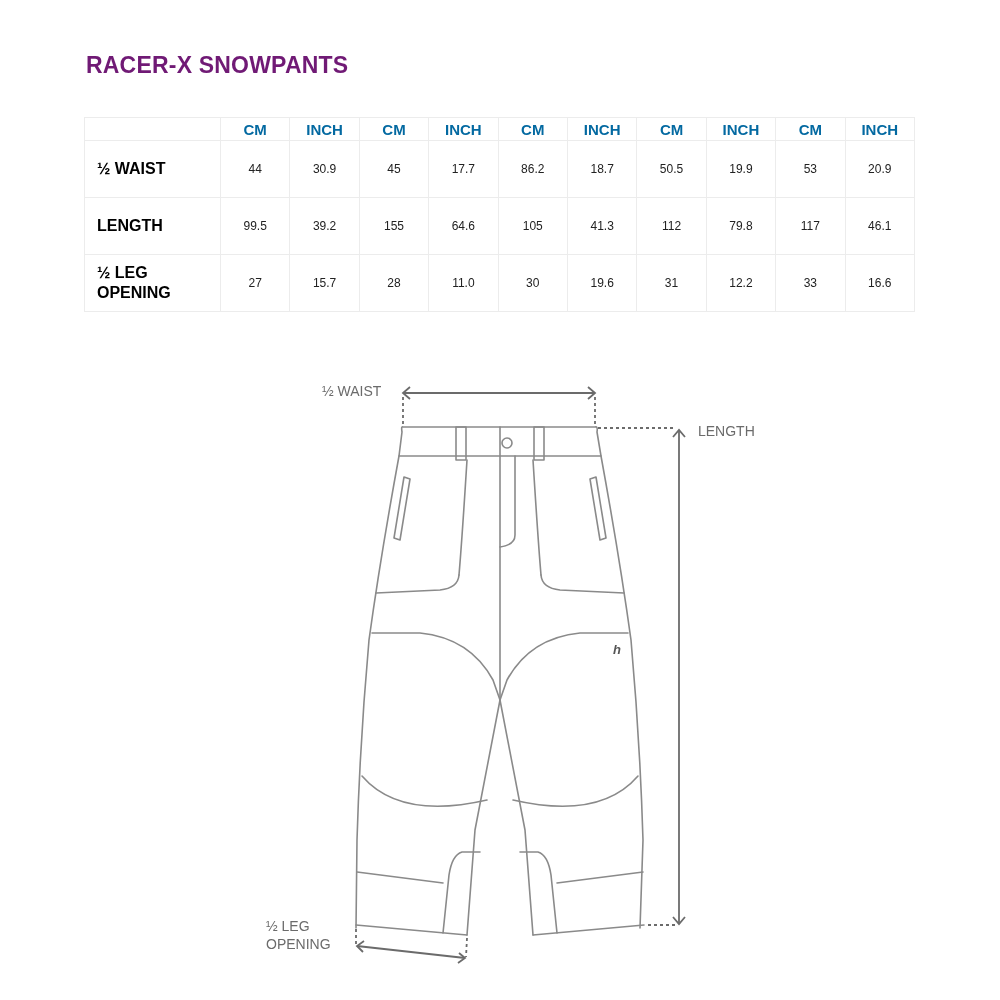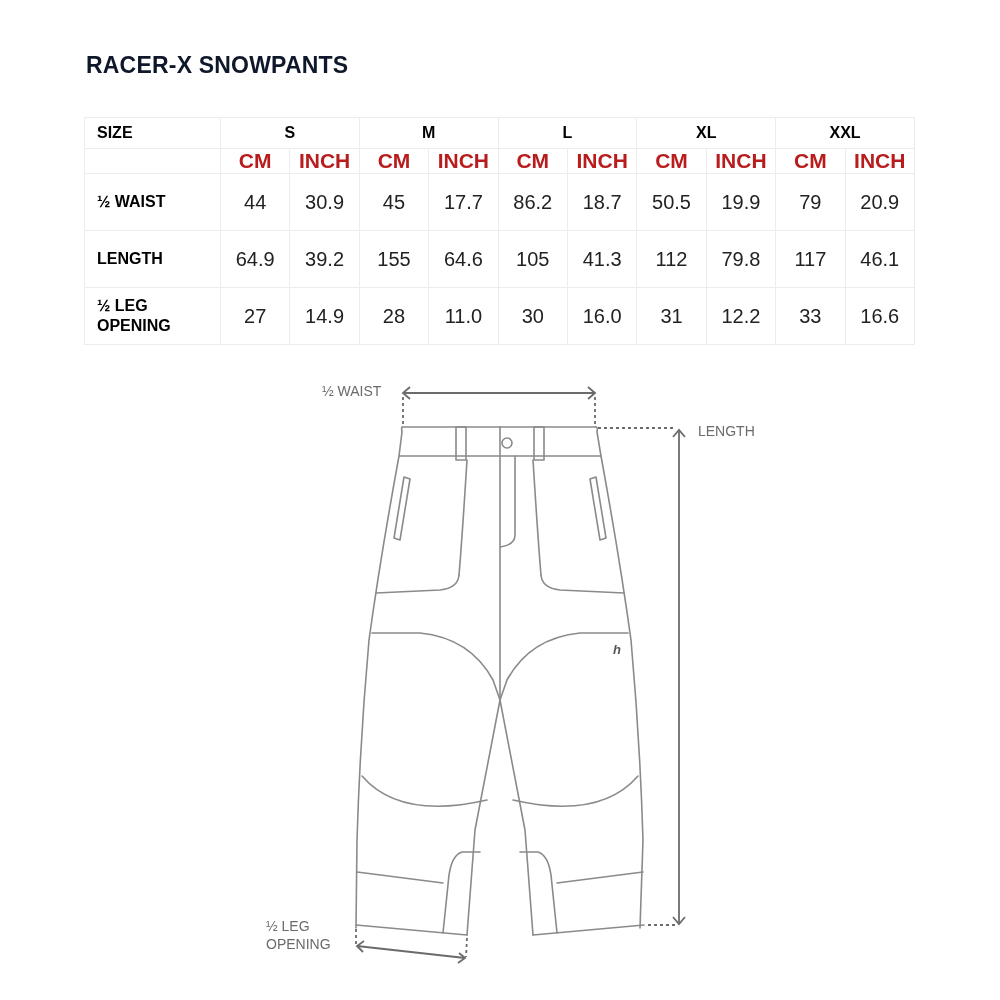--- a/index.html
+++ b/index.html
@@ -1,25 +1,25 @@
 <!DOCTYPE html>
 <html><head>
 <meta charset="utf-8">
 <style>
   html, body { margin: 0; padding: 0; background: #ffffff; }
   body { width: 1000px; height: 1000px; position: relative; overflow: hidden;
          font-family: "Liberation Sans", sans-serif; color: #111; }
   .title { position: absolute; left: 86px; top: 52px; font-size: 23px; font-weight: bold;
-           letter-spacing: 0.2px; color: #0f172a; margin: 0; }
+           letter-spacing: 0.2px; color: #701a75; margin: 0; }
   table.size { position: absolute; left: 84px; top: 117px; width: 831px; border-collapse: collapse;
                table-layout: fixed; }
-  table.size td { border: 1px solid #ececec; text-align: center; padding: 0; font-size: 20px; color: #222; }
+  table.size td { border: 1px solid #ececec; text-align: center; padding: 0; font-size: 12px; color: #222; }
   table.size td.rowhead { text-align: left; padding-left: 12px; font-weight: bold; color: #000; font-size: 16px; line-height: 20px; }
   table.size tr.h1 td { height: 30px; font-weight: bold; font-size: 16px; color: #000; }
-  table.size tr.h2 td { height: 22px; font-weight: bold; font-size: 21px; color: #b91c1c; }
+  table.size tr.h2 td { height: 22px; font-weight: bold; font-size: 15px; color: #0369a1; }
   table.size tr.data td { height: 56px; }
   .diagram { position: absolute; left: 0; top: 0; width: 1000px; height: 1000px; pointer-events: none; }
   .dlabel { position: absolute; font-size: 14px; color: #6b6b6b; line-height: 18px; }
 </style>
 </head>
 <body>
 
 <h1 class="title">RACER-X SNOWPANTS</h1>
 
 <table class="size">
@@ -30,28 +30,20 @@
       <col>
       <col>
       <col>
       <col>
       <col>
       <col>
       <col>
       <col>
   </colgroup>
   <tbody>
-      <tr class="h1">
-    <td class="rowhead">SIZE</td>
-    <td colspan="2">S</td>
-    <td colspan="2">M</td>
-    <td colspan="2">L</td>
-    <td colspan="2">XL</td>
-    <td colspan="2">XXL</td>
-  </tr>
   <tr class="h2">
     <td></td>
     <td>CM</td>
     <td>INCH</td>
     <td>CM</td>
     <td>INCH</td>
     <td>CM</td>
     <td>INCH</td>
     <td>CM</td>
     <td>INCH</td>
@@ -61,47 +53,47 @@
   <tr class="data">
     <td class="rowhead">½ WAIST</td>
     <td>44</td>
     <td>30.9</td>
     <td>45</td>
     <td>17.7</td>
     <td>86.2</td>
     <td>18.7</td>
     <td>50.5</td>
     <td>19.9</td>
-    <td>79</td>
+    <td>53</td>
     <td>20.9</td>
   </tr>
   <tr class="data">
     <td class="rowhead">LENGTH</td>
-    <td>64.9</td>
+    <td>99.5</td>
     <td>39.2</td>
     <td>155</td>
     <td>64.6</td>
     <td>105</td>
     <td>41.3</td>
     <td>112</td>
     <td>79.8</td>
     <td>117</td>
     <td>46.1</td>
   </tr>
   <tr class="data">
     <td class="rowhead">
       <div>½ LEG</div>
       <div>OPENING</div>
     </td>
     <td>27</td>
-    <td>14.9</td>
+    <td>15.7</td>
     <td>28</td>
     <td>11.0</td>
     <td>30</td>
-    <td>16.0</td>
+    <td>19.6</td>
     <td>31</td>
     <td>12.2</td>
     <td>33</td>
     <td>16.6</td>
   </tr>
 </tbody>
   </table>
 
 <svg class="diagram" viewBox="0 0 1000 1000" xmlns="http://www.w3.org/2000/svg">
   <g fill="none" stroke="#8a8a8a" stroke-width="1.6" stroke-linejoin="round" stroke-linecap="round">

